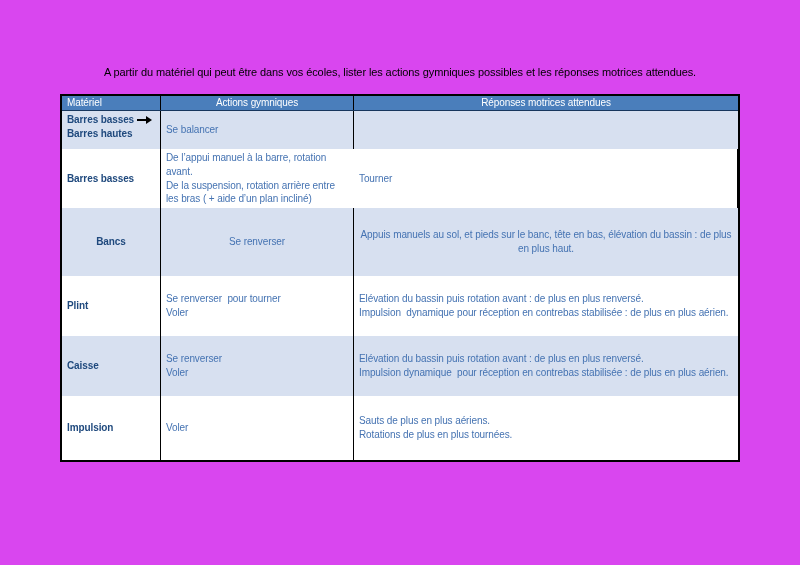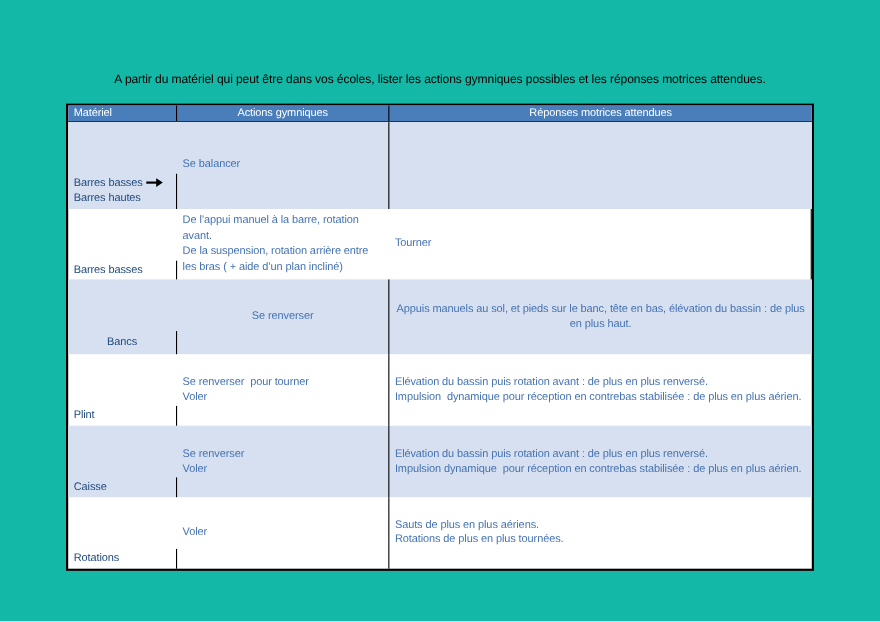--- a/index.html
+++ b/index.html
@@ -1,17 +1,17 @@
 <!DOCTYPE html>
 <html><head>
 <meta charset="utf-8">
 <style>
   * { margin:0; padding:0; box-sizing:border-box; }
   html,body { width:800px; height:565px; background:#ffffff; font-family:"Liberation Sans", sans-serif; }
-  .page { position:relative; width:800px; height:565px; background:#14b8a6; overflow:hidden; }
+  .page { position:relative; width:800px; height:565px; background:#d946ef; overflow:hidden; }
 
   .instruction {
     position:absolute; top:66px; left:0; width:100%;
     text-align:center; font-size:11px; color:#000000; letter-spacing:-0.1px;
   }
 
   .tbl {
     position:absolute; left:60px; top:94px; width:680px;
     border:2px solid #000000; background:#ffffff;
   }
@@ -25,21 +25,21 @@
 
   .thead { background:#4A7EBB; border-bottom:1px solid #17365D; }
   .thead .cell {
     color:#ffffff; font-weight:normal; min-height:14px;
     padding:1px 5px; line-height:12px; justify-content:center;
   }
   .thead .c2, .thead .c3 { text-align:center; }
 
   .band { background:#D7E0F0; }
 
-  .mat  { color:#1F497D; font-weight:normal;margin-top:47px; }
+  .mat  { color:#1F497D; font-weight:bold; }
   .bodytxt { color:#4573B2; }
 
   .r1 { min-height:38px; }
   .r2 { min-height:59px; }
   .r3 { min-height:68px;text-align:center; }
   .r4 { min-height:60px; }
   .r5 { min-height:60px; }
   .r6 { min-height:64px; }
 
   .top { justify-content:flex-start; padding-top:2px; }
@@ -96,20 +96,20 @@
 
     <div class="trow band r5">
       <div class="cell c1 mat">Caisse</div>
       <div class="cell c2 bodytxt">Se renverser
 Voler</div>
       <div class="cell c3 bodytxt">Elévation du bassin puis rotation avant : de plus en plus renversé.
 Impulsion dynamique  pour réception en contrebas stabilisée : de plus en plus aérien.</div>
     </div>
 
     <div class="trow r6">
-      <div class="cell c1 mat">Rotations</div>
+      <div class="cell c1 mat">Impulsion</div>
       <div class="cell c2 bodytxt">Voler</div>
       <div class="cell c3 bodytxt">Sauts de plus en plus aériens.
 Rotations de plus en plus tournées.</div>
     </div>
 
   </div>
 </div>
 
 </body></html>

